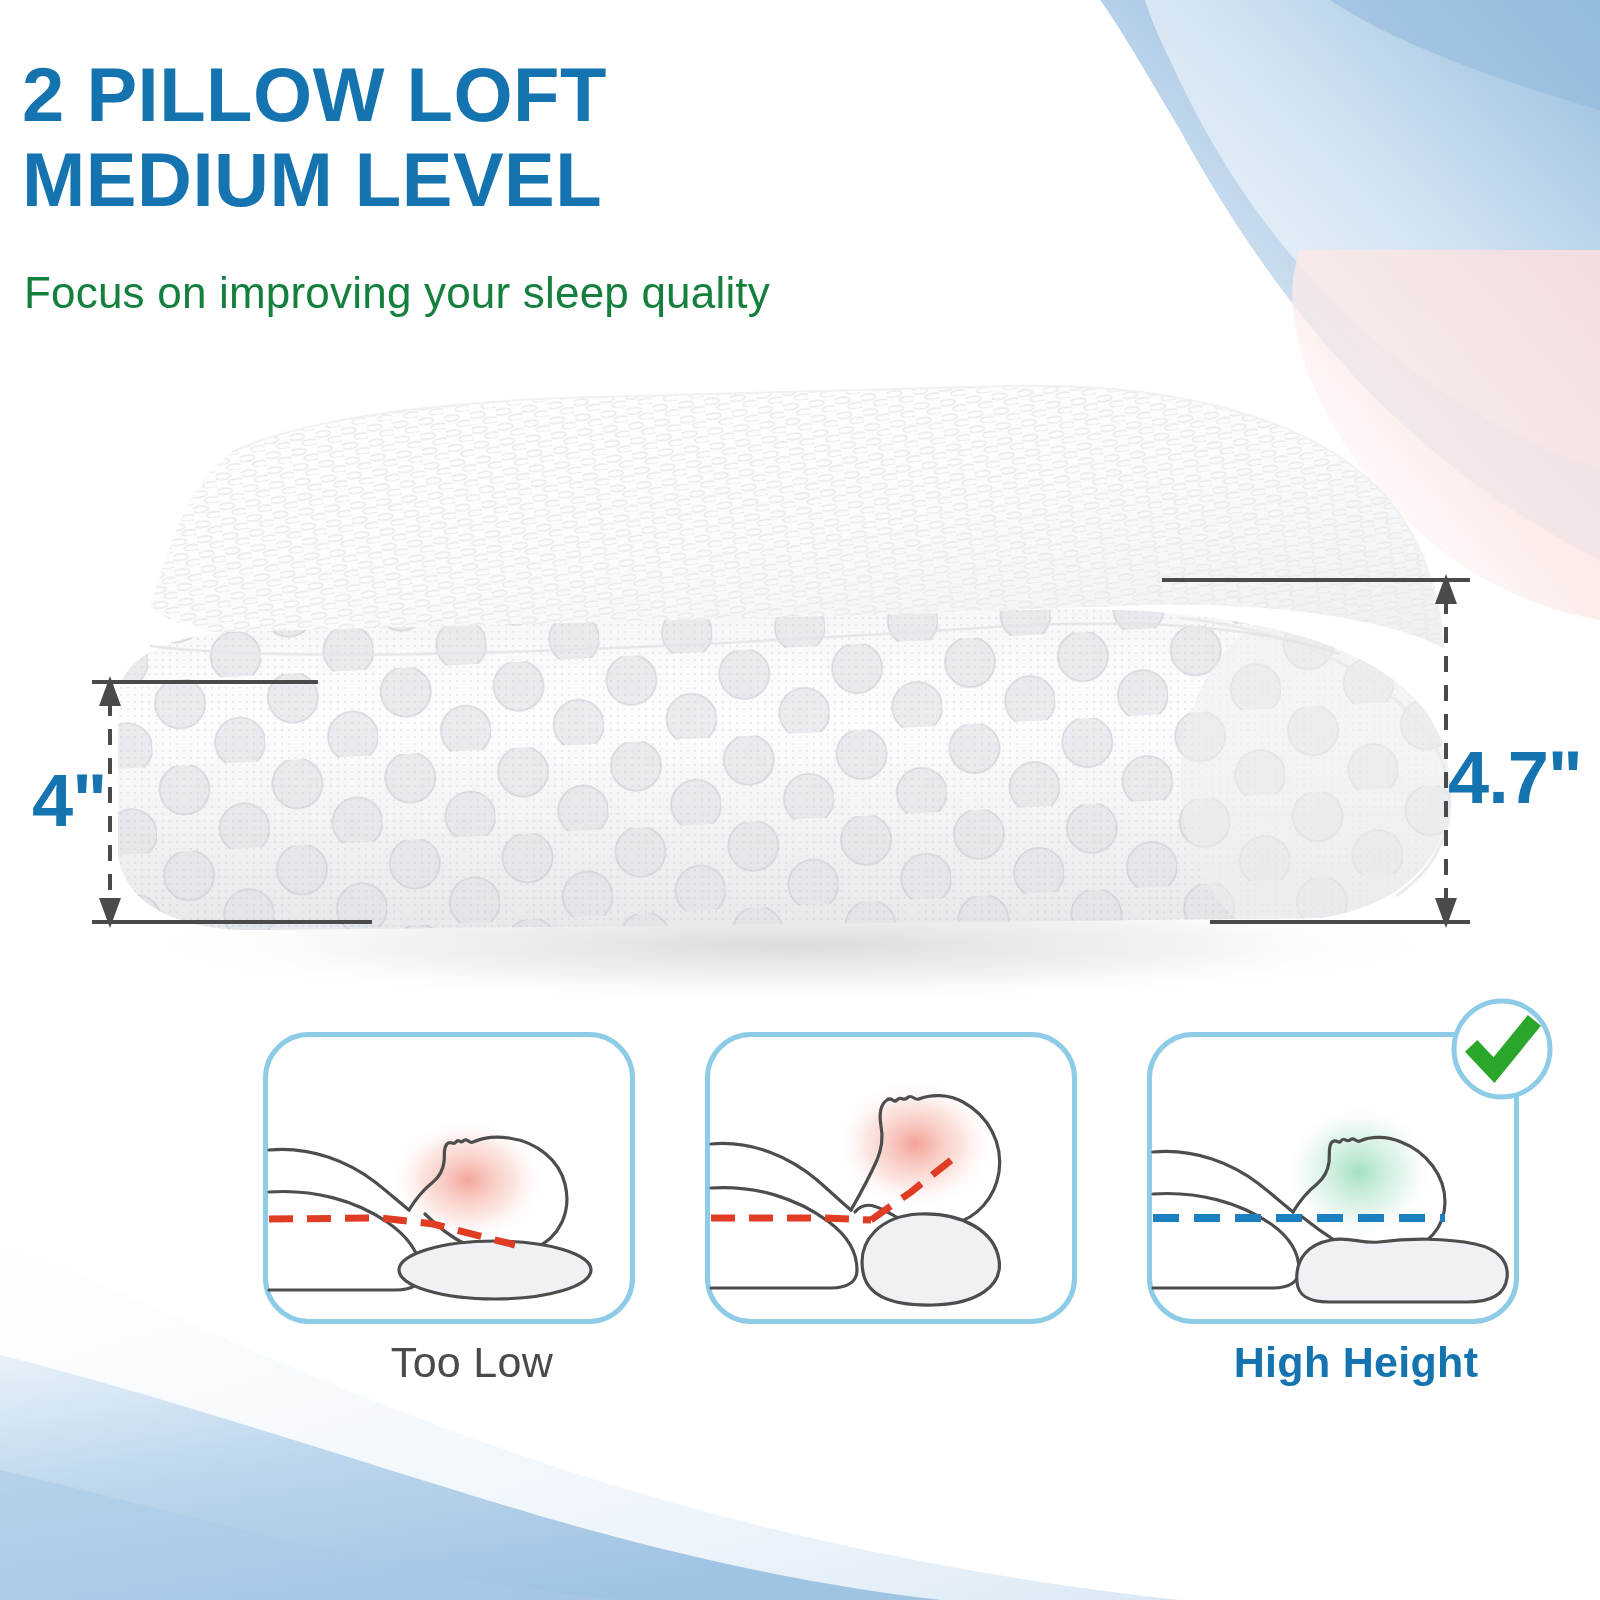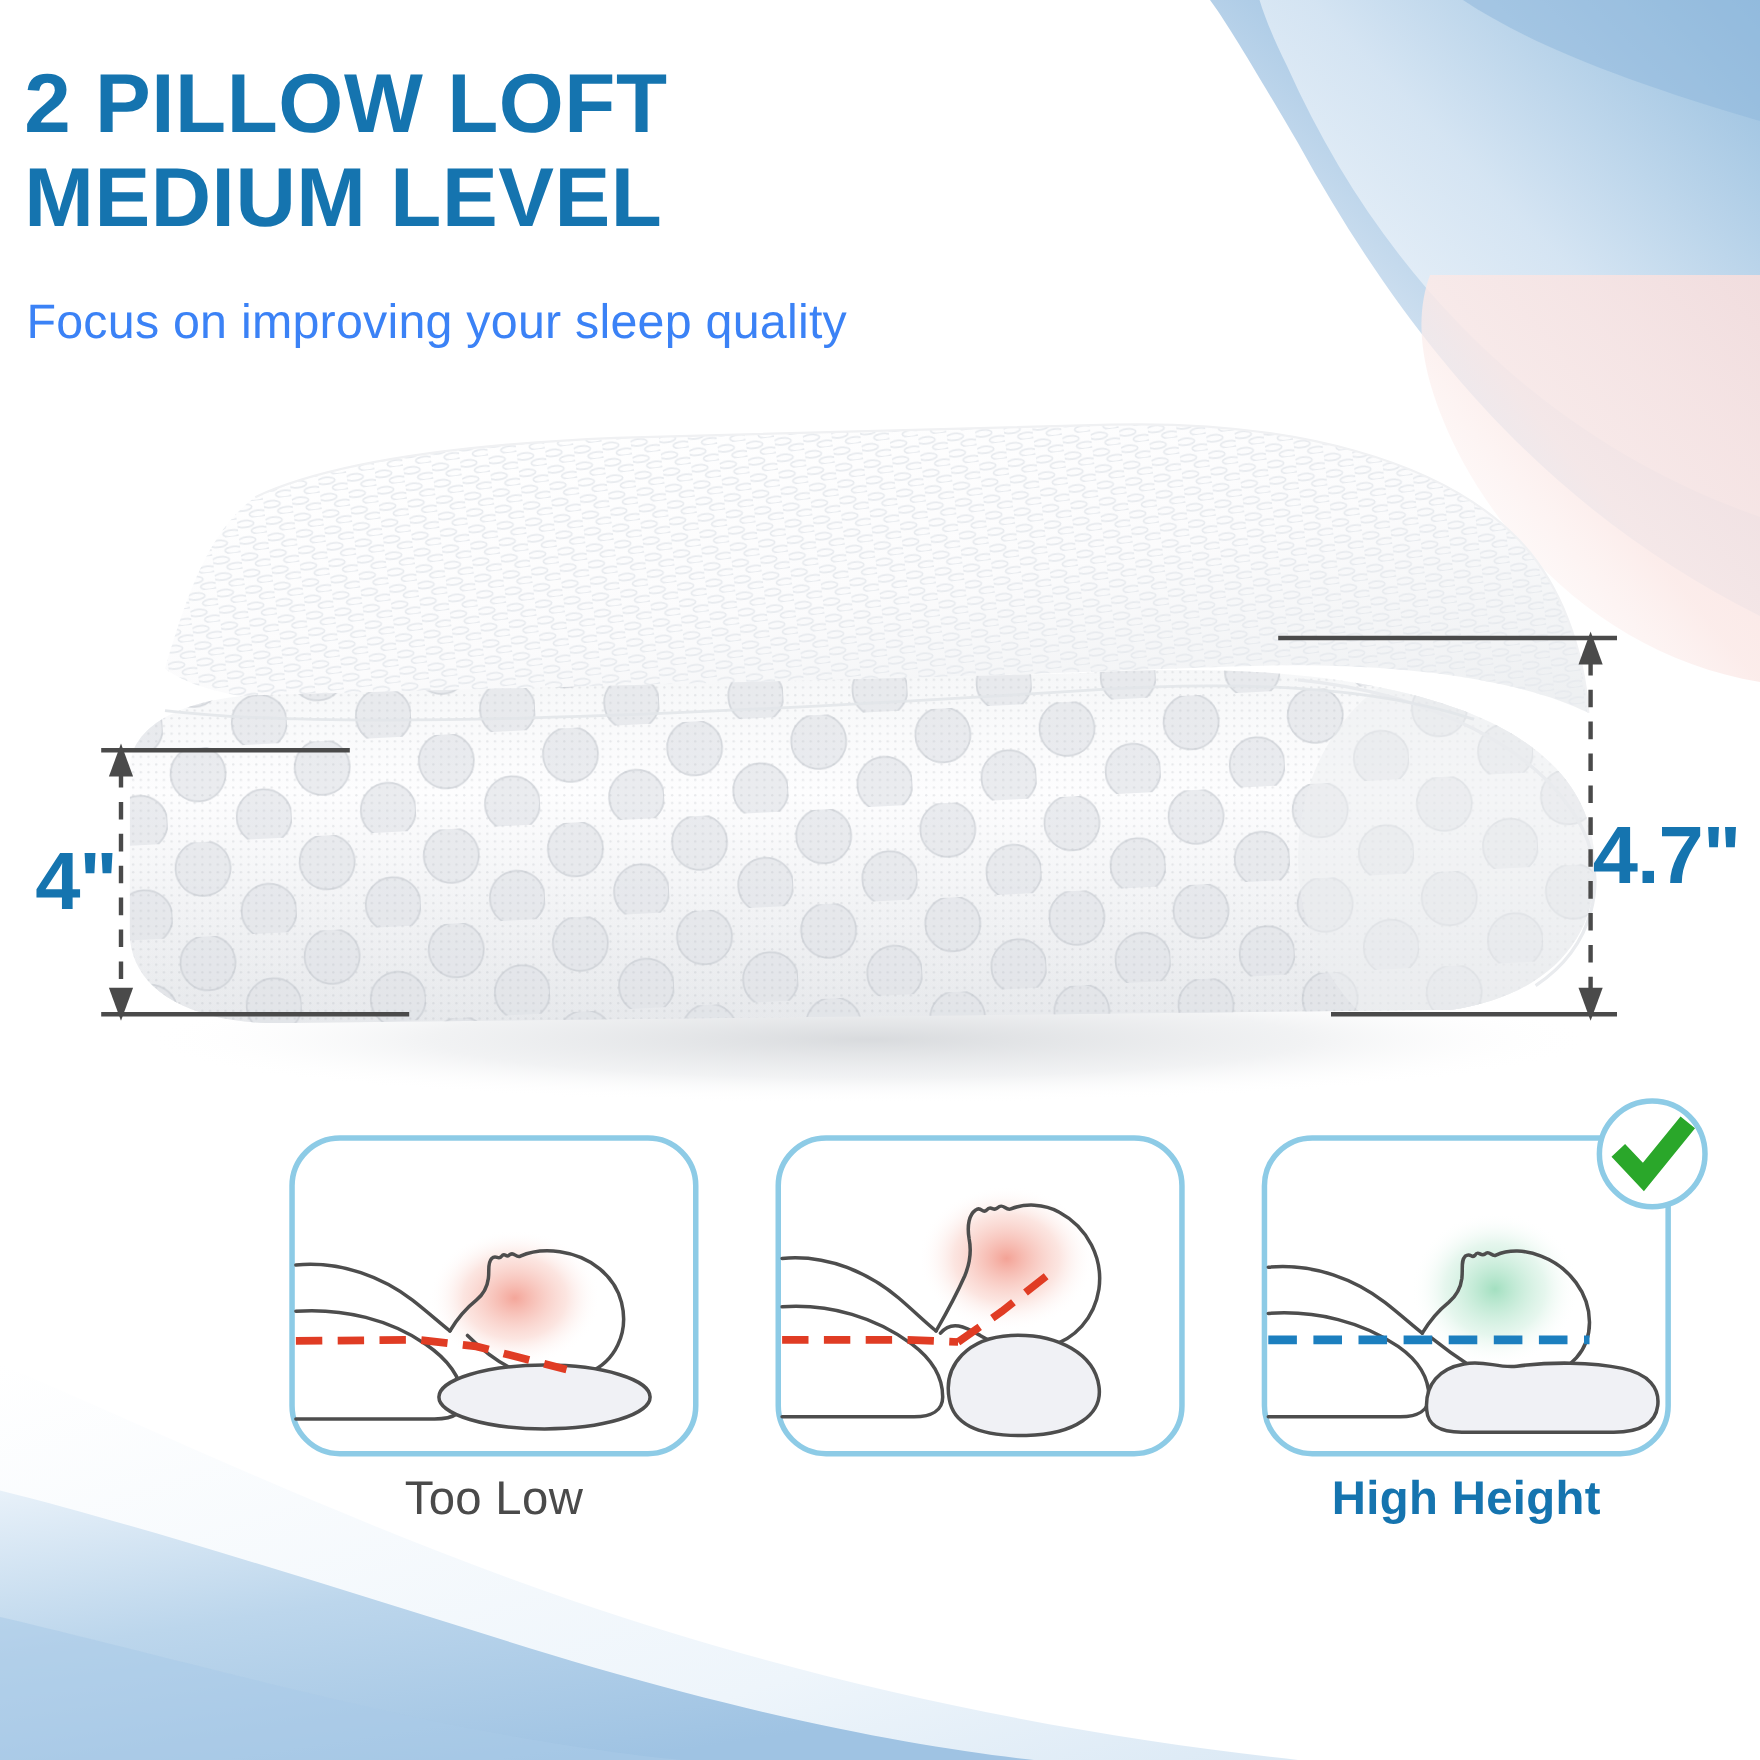--- a/index.html
+++ b/index.html
@@ -25,21 +25,21 @@
     line-height:1.12;
     letter-spacing:0.5px;
     color:#1574AF;
     white-space:pre-line;
   }
   .subhead {
     position:absolute;
     left:24px; top:268px;
     font-size:44px;
     font-weight:normal;
-    color:#3b82f6;
+    color:#15803d;
     letter-spacing:0.2px;
   }
 
   
   .dim-label {
     position:absolute;
     color:#1574AF;
     font-weight:bold;
     font-size:74px;
     letter-spacing:-1px;
@@ -49,21 +49,21 @@
 
   
   .panels {
     position:absolute;
     left:0; top:1022px;
     width:1600px; height:420px;
   }
   .panel {
     position:absolute;
     top:10px;
-    width:372px; height:292px;
+    width:372px; height:292px;padding-left:23px;
   }
   .panel-frame {
     position:absolute; inset:0;
     border:5px solid #8DCBE6;
     border-radius:46px;
     background:rgba(255,255,255,0.55);
   }
   .panel-art { position:absolute; inset:0; }
   .panel-label {
     position:absolute;

